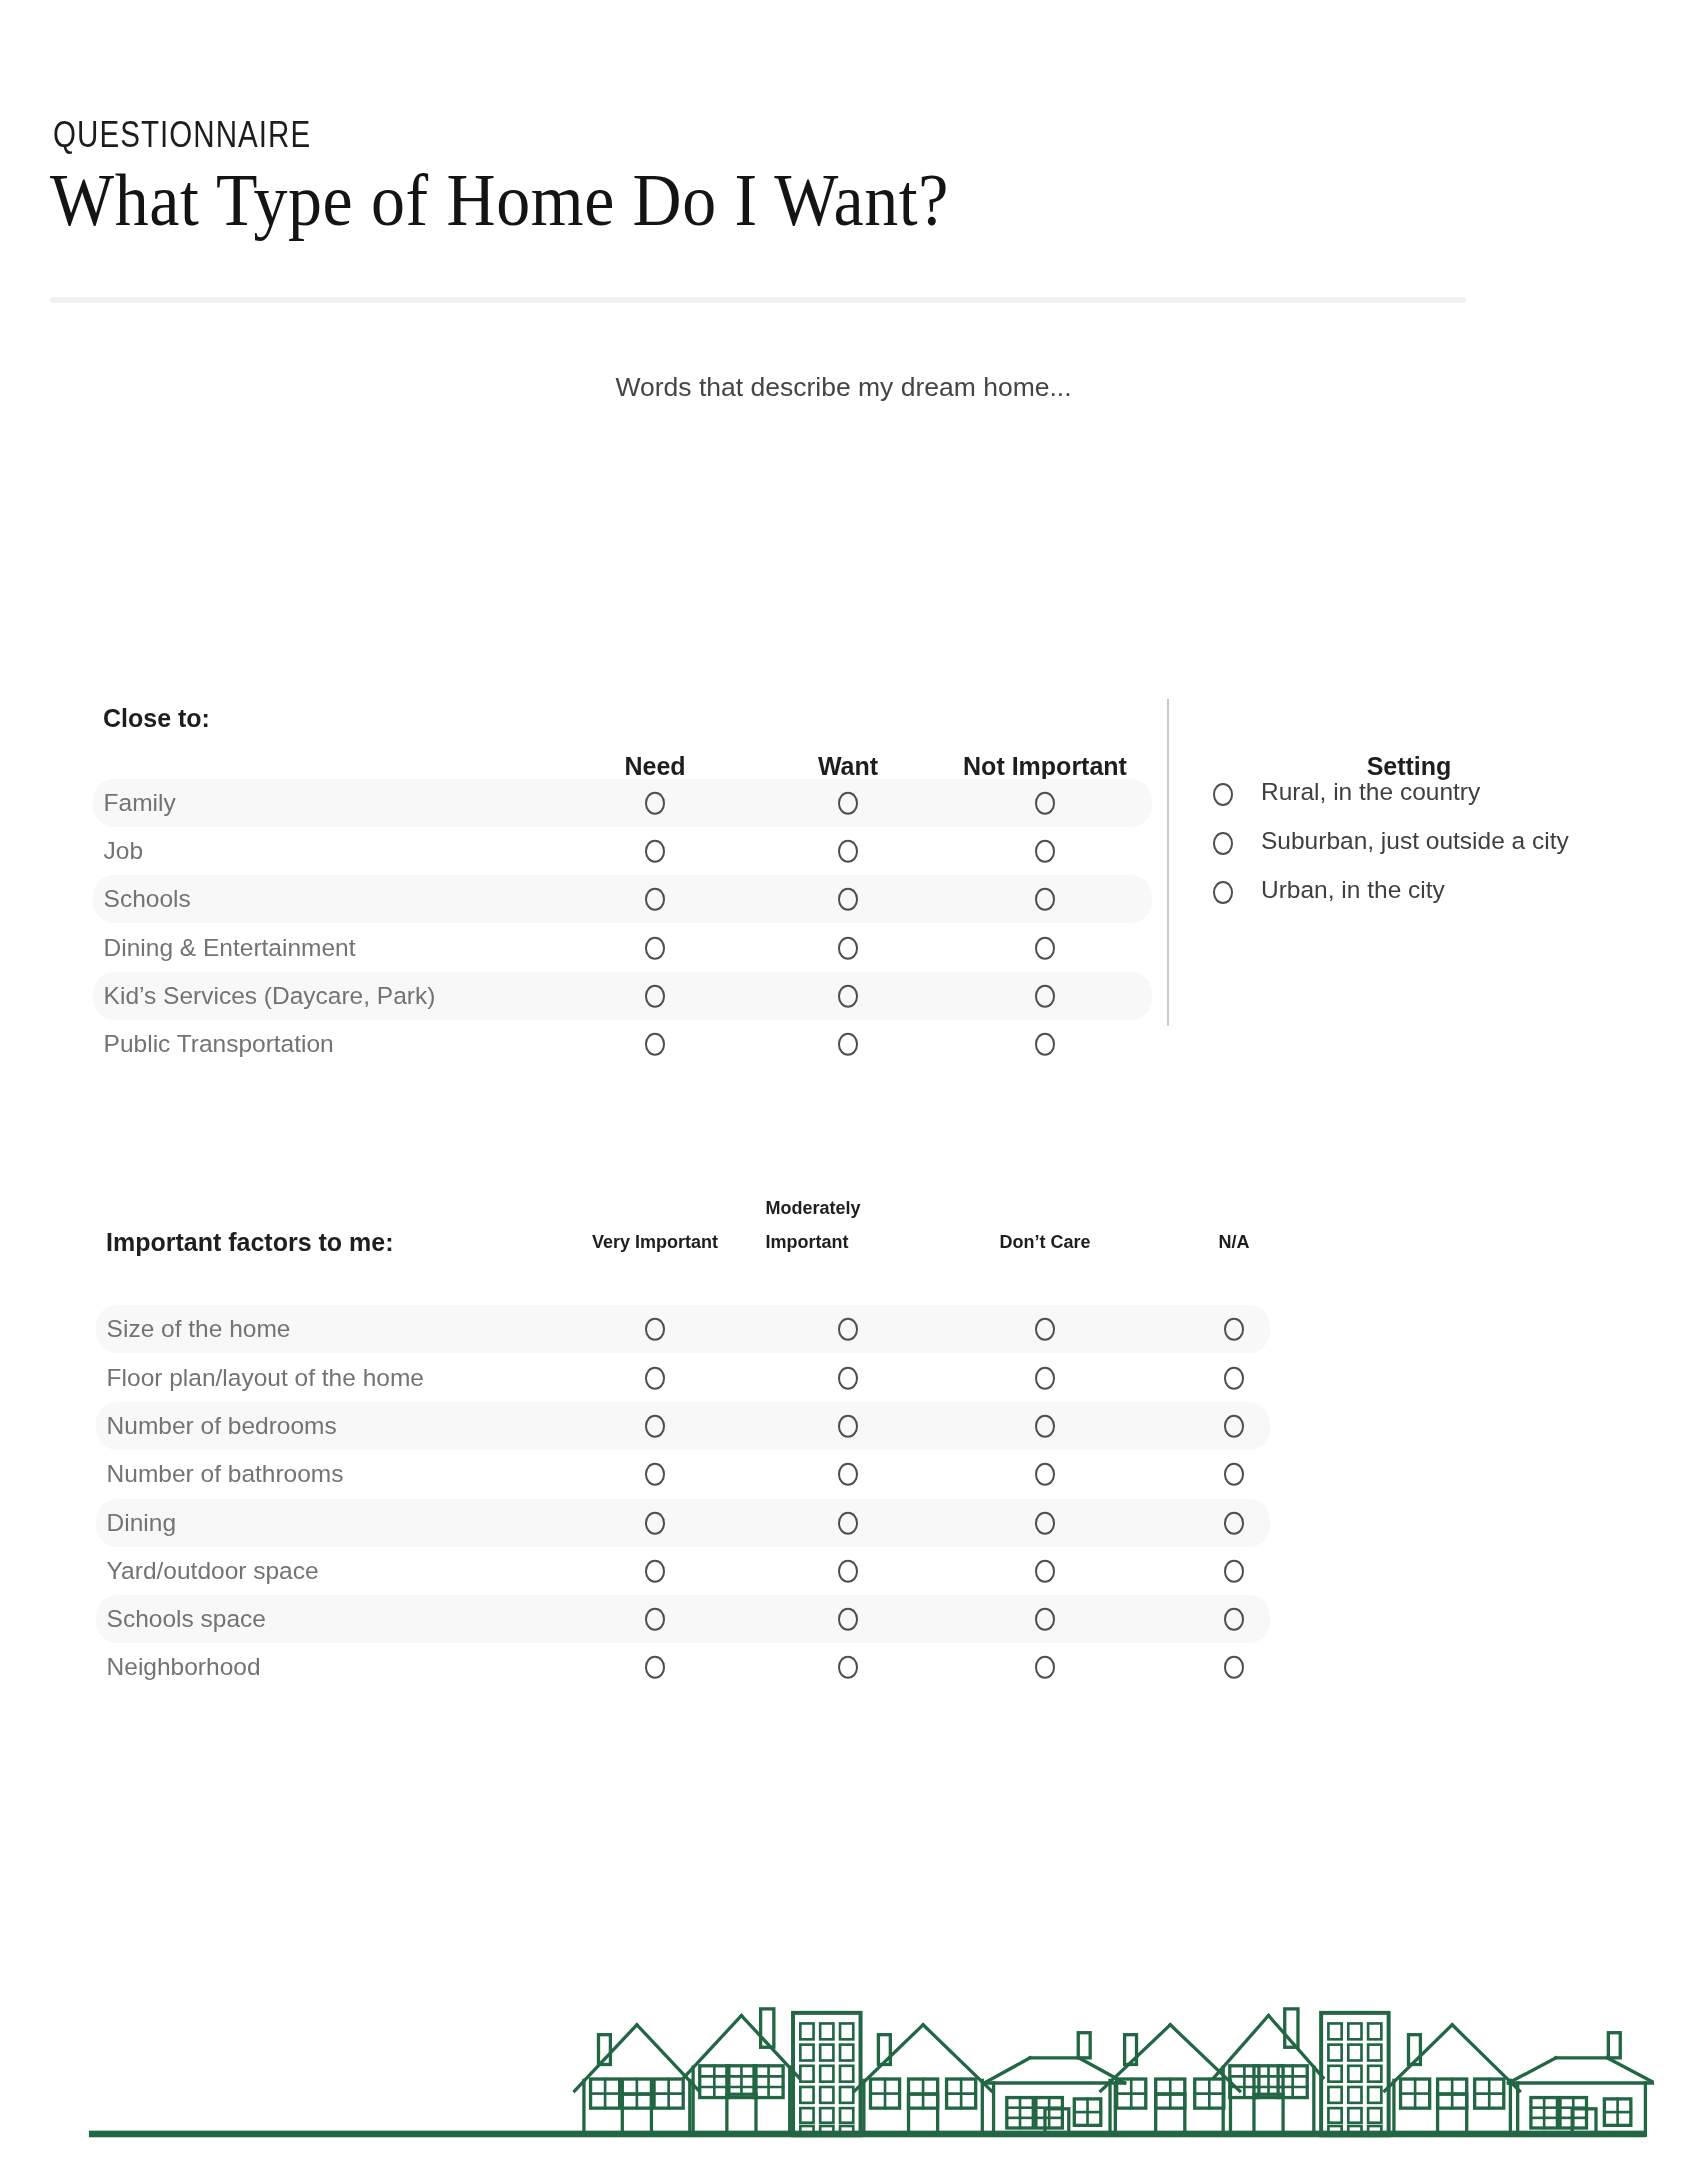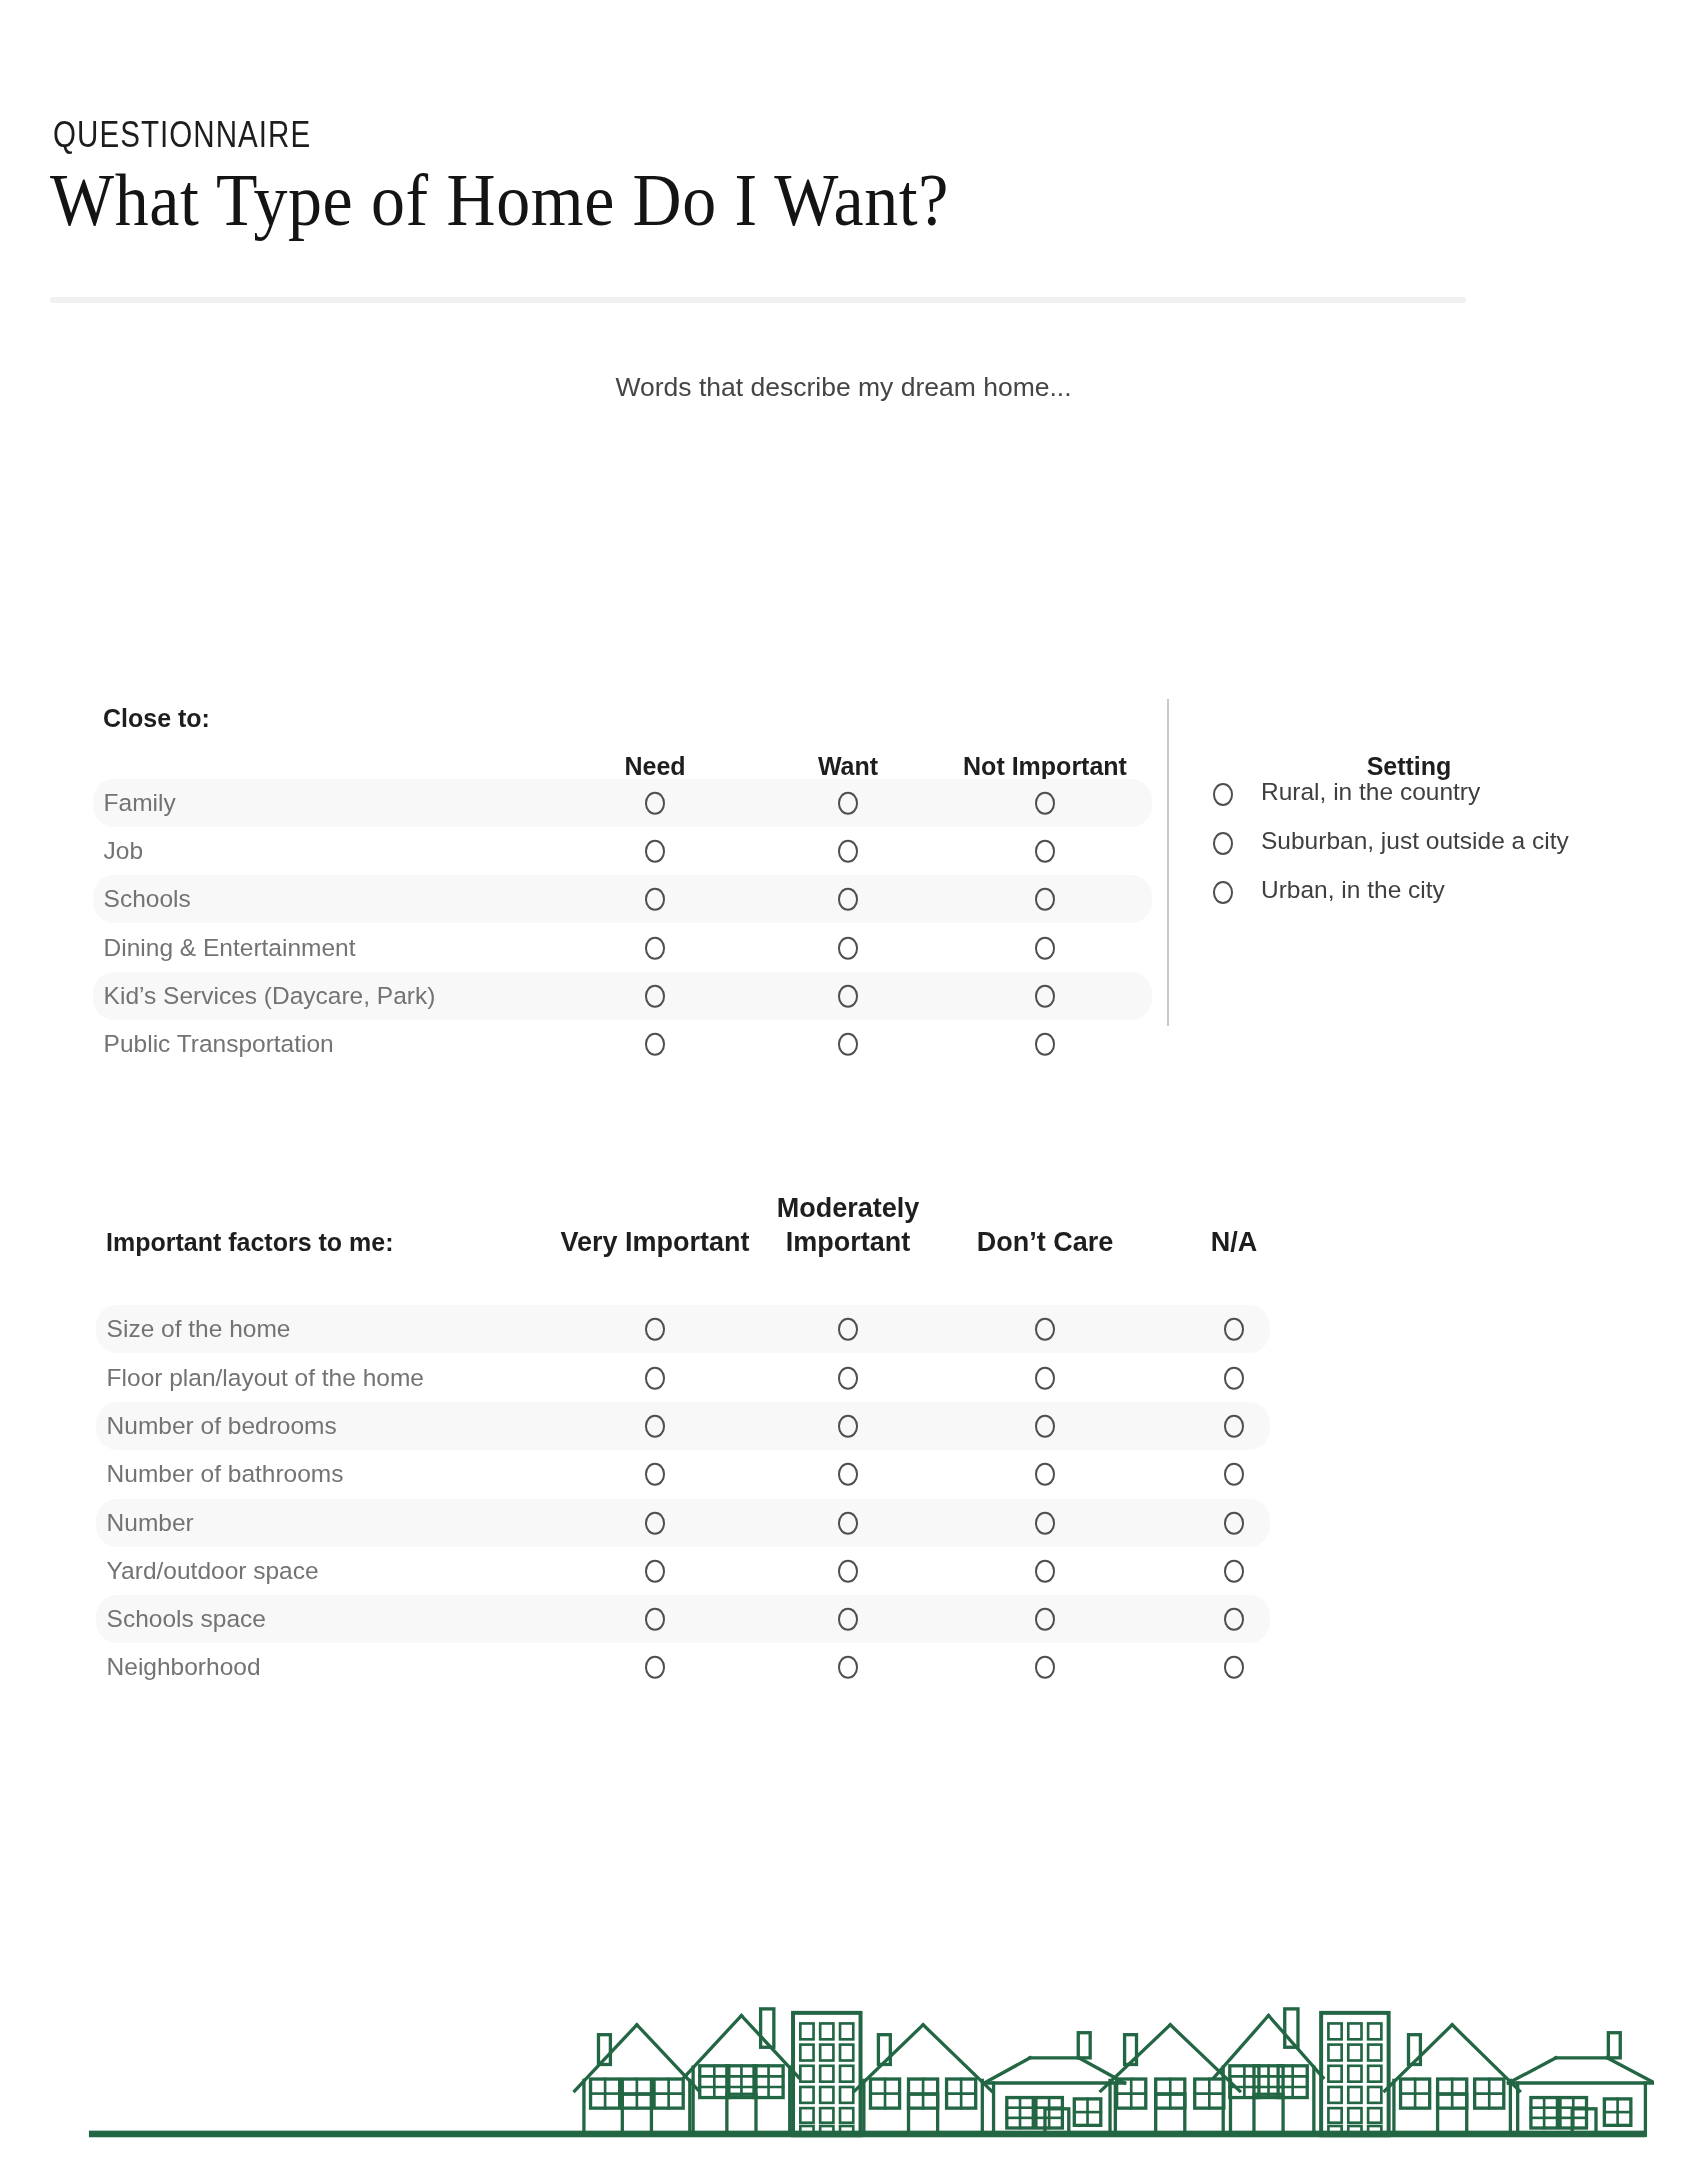--- a/index.html
+++ b/index.html
@@ -10,22 +10,22 @@
            letter-spacing:1.3px;transform:scaleX(.82);transform-origin:left center;white-space:nowrap;}
   .title{position:absolute;left:50px;top:164px;font-family:"Liberation Serif",serif;font-size:73px;
          line-height:74px;color:#141414;letter-spacing:0.7px;transform:scaleX(.93);
          transform-origin:left center;white-space:nowrap;}
   .top-divider{position:absolute;left:50px;top:297px;width:1416px;height:6px;background:#f0f1f0;border-radius:2.6px;}
 
   .prompt{position:absolute;left:0;top:372px;width:1687px;text-align:center;font-size:26.5px;color:#454545;}
 
   .col-head{position:absolute;font-weight:bold;font-size:25px;line-height:34px;color:#1e1e1e;white-space:nowrap;}
   .centered{transform:translateX(-50%);margin-top:48px;}
-  .col-head2{position:absolute;font-weight:bold;font-size:27px;line-height:34px;color:#1e1e1e;
-             transform:translateX(-50%);text-align:center;white-space:nowrap;}
+  .col-head2{position:absolute;font-weight:bold;font-size:18px;line-height:34px;color:#1e1e1e;
+             transform:translateX(-50%);white-space:nowrap;}
   .col-head2.wrap{white-space:normal;width:165px;}
 
   .t-row{position:absolute;height:48px;border-radius:21px;}
   .t-row.stripe{background:#f7f8f7;}
   .t1{left:93px;width:1059px;}
   .t2{left:96px;width:1174px;}
   .row-label{position:absolute;left:10.6px;top:50%;transform:translateY(-50%);
              font-size:24.5px;color:#737373;white-space:nowrap;}
   .radio{position:absolute;top:50%;width:20px;height:22.5px;box-sizing:border-box;
          border:2.6px solid #4f4f4f;border-radius:50%;transform:translate(-50%,-50%);background:transparent;}
@@ -138,21 +138,21 @@
     <span class="radio c4"></span>
   </div>
   <div class="t-row t2" style="top:1450px">
     <span class="row-label">Number of bathrooms</span>
     <span class="radio c1"></span>
     <span class="radio c2"></span>
     <span class="radio c3"></span>
     <span class="radio c4"></span>
   </div>
   <div class="t-row t2 stripe" style="top:1499px">
-    <span class="row-label">Number</span>
+    <span class="row-label">Dining</span>
     <span class="radio c1"></span>
     <span class="radio c2"></span>
     <span class="radio c3"></span>
     <span class="radio c4"></span>
   </div>
   <div class="t-row t2" style="top:1547px">
     <span class="row-label">Yard/outdoor space</span>
     <span class="radio c1"></span>
     <span class="radio c2"></span>
     <span class="radio c3"></span>

